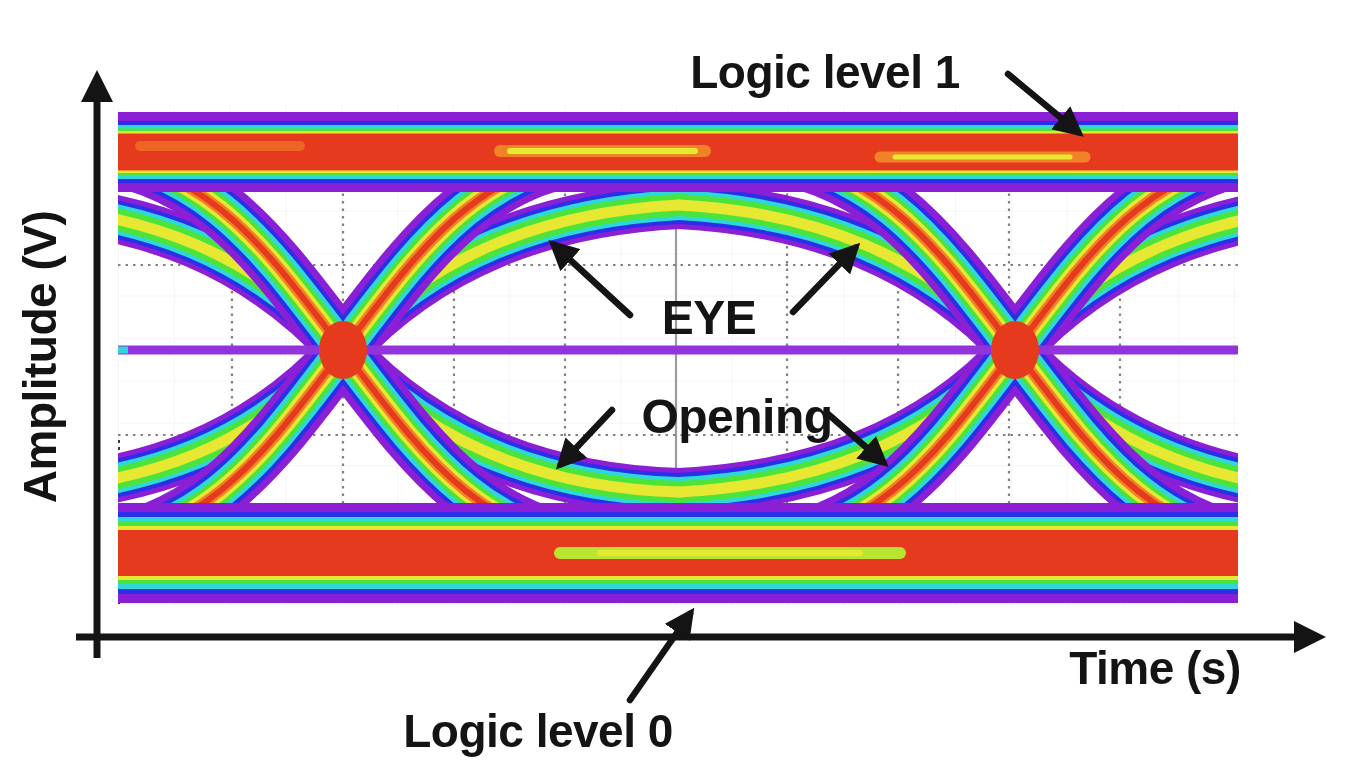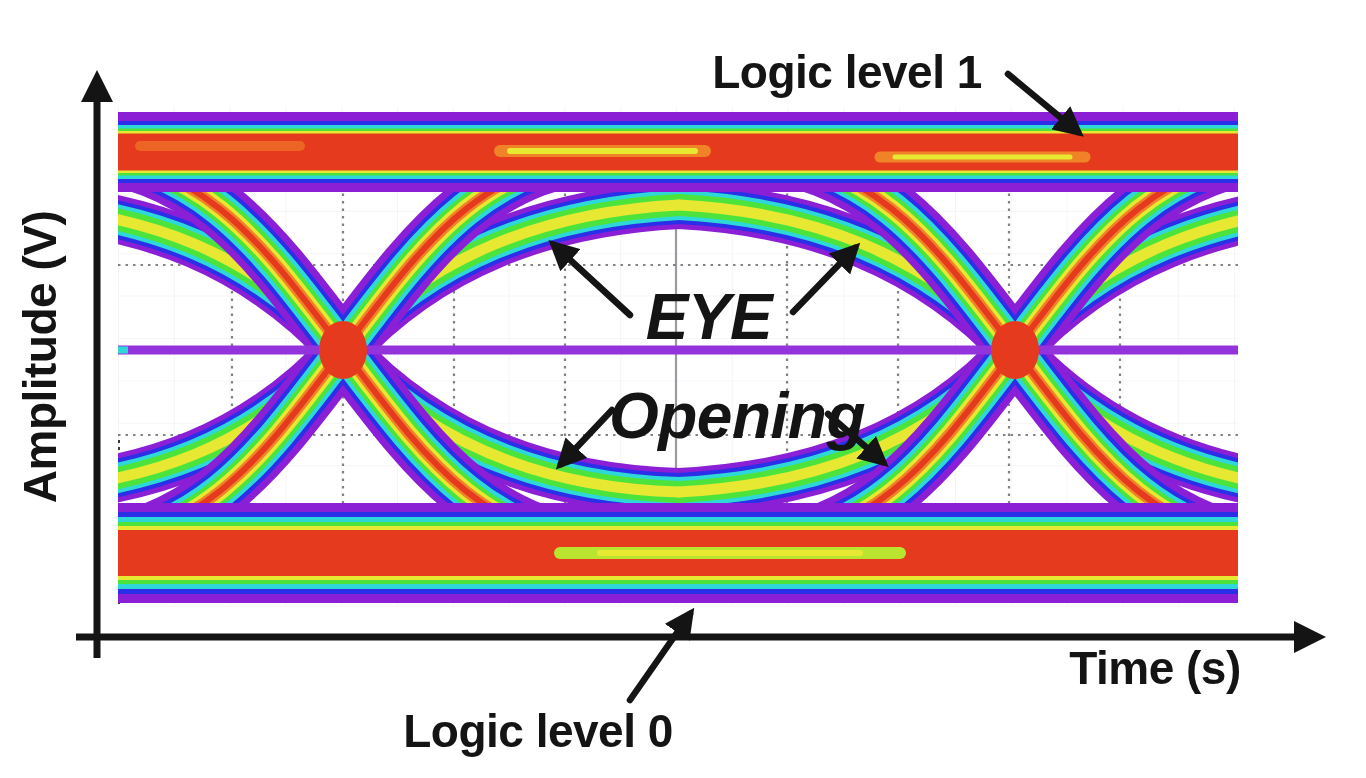--- a/index.html
+++ b/index.html
@@ -2,21 +2,21 @@
 <html style="--c-red: #E63A1E; --c-orange: #F08228; --c-yellow: #E6E832; --c-yellowgreen: #B9E531; --c-green: #4CE33C; --c-cyan: #2FD8D8; --c-blue: #2B2FE8; --c-purple: #8A1FD6; --c-midline: #9333DB; --c-ink: #141414;"><head>
 <meta charset="utf-8">
 <style>
   html,body{margin:0;padding:0;background:#fff;}
   .stage{position:relative;width:1366px;height:778px;background:#fff;overflow:hidden;
          font-family:"Liberation Sans","DejaVu Sans",sans-serif;}
   .stage svg{position:absolute;left:0;top:0;}
   .lbl{position:absolute;transform:translate(-50%,-50%);color:#141414;font-weight:700;
        white-space:nowrap;letter-spacing:-0.5px;}
   .lbl.big{font-size:46px;}
-  .lbl.eye{font-size:64px;font-style:italic;}
+  .lbl.eye{font-size:48px;}
   .ylab{transform:translate(-50%,-50%) rotate(-90deg);}
   
   .P{stroke:var(--c-purple);} .B{stroke:var(--c-blue);} .C{stroke:var(--c-cyan);}
   .G{stroke:var(--c-green);} .Y{stroke:var(--c-yellow);} .O{stroke:var(--c-orange);}
   .R{stroke:var(--c-red);}  .YG{stroke:var(--c-yellowgreen);} .M{stroke:var(--c-midline);}
   .trace use, .trace path{fill:none;}
   .diag use{stroke-linecap:round;}
   .ann{stroke:#141414;stroke-width:6.5;fill:none;stroke-linecap:round;}
   .axis{stroke:#141414;stroke-width:7;fill:none;}
 </style>
@@ -171,18 +171,18 @@
     <path class="ann" d="M630 700 L690 614" marker-end="url(#ah)"></path>
     <path class="ann" d="M630 315 L554 245" marker-end="url(#ah)"></path>
     <path class="ann" d="M793 312 L855 248" marker-end="url(#ah)"></path>
     <path class="ann" d="M612 410 L561 464" marker-end="url(#ah)"></path>
     <path class="ann" d="M828 414 L883 462" marker-end="url(#ah)"></path>
   </g>
 </svg>
 
 <div class="lbl big ylab" style="left:40px;top:357px;">Amplitude (V)</div>
 <div class="lbl big" style="left:1155px;top:668px;">Time (s)</div>
-<div class="lbl big" style="left:847px;top:72px;">Logic level 1</div>
+<div class="lbl big" style="left:825px;top:72px;">Logic level 1</div>
 <div class="lbl big" style="left:538px;top:731px;">Logic level 0</div>
 <div class="lbl eye" style="left:709px;top:317px;">EYE</div>
 <div class="lbl eye" style="left:737px;top:383px;margin-top:33px;">Opening</div>
 
 </div>
 
 </body></html>

